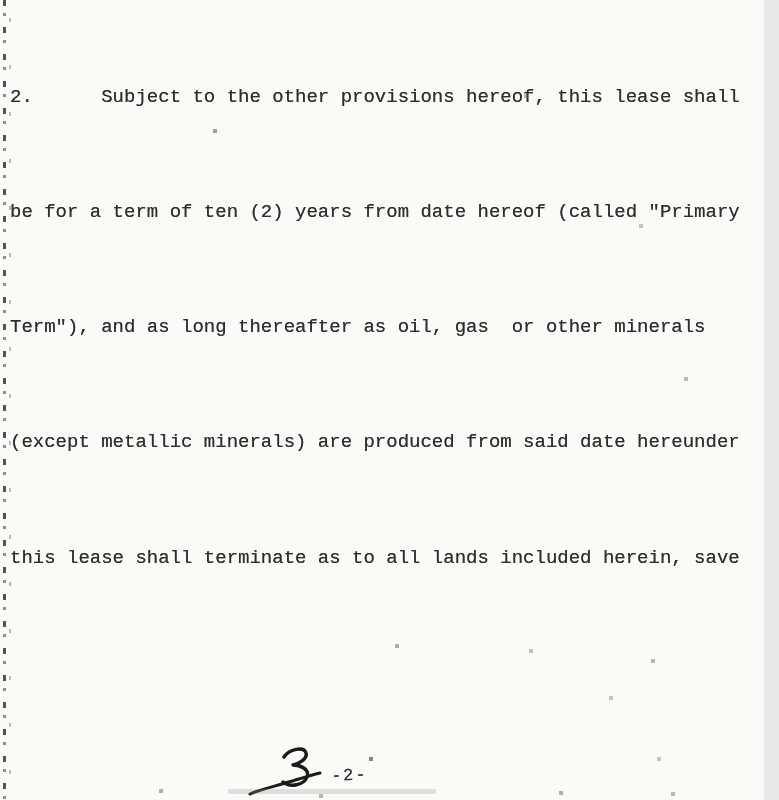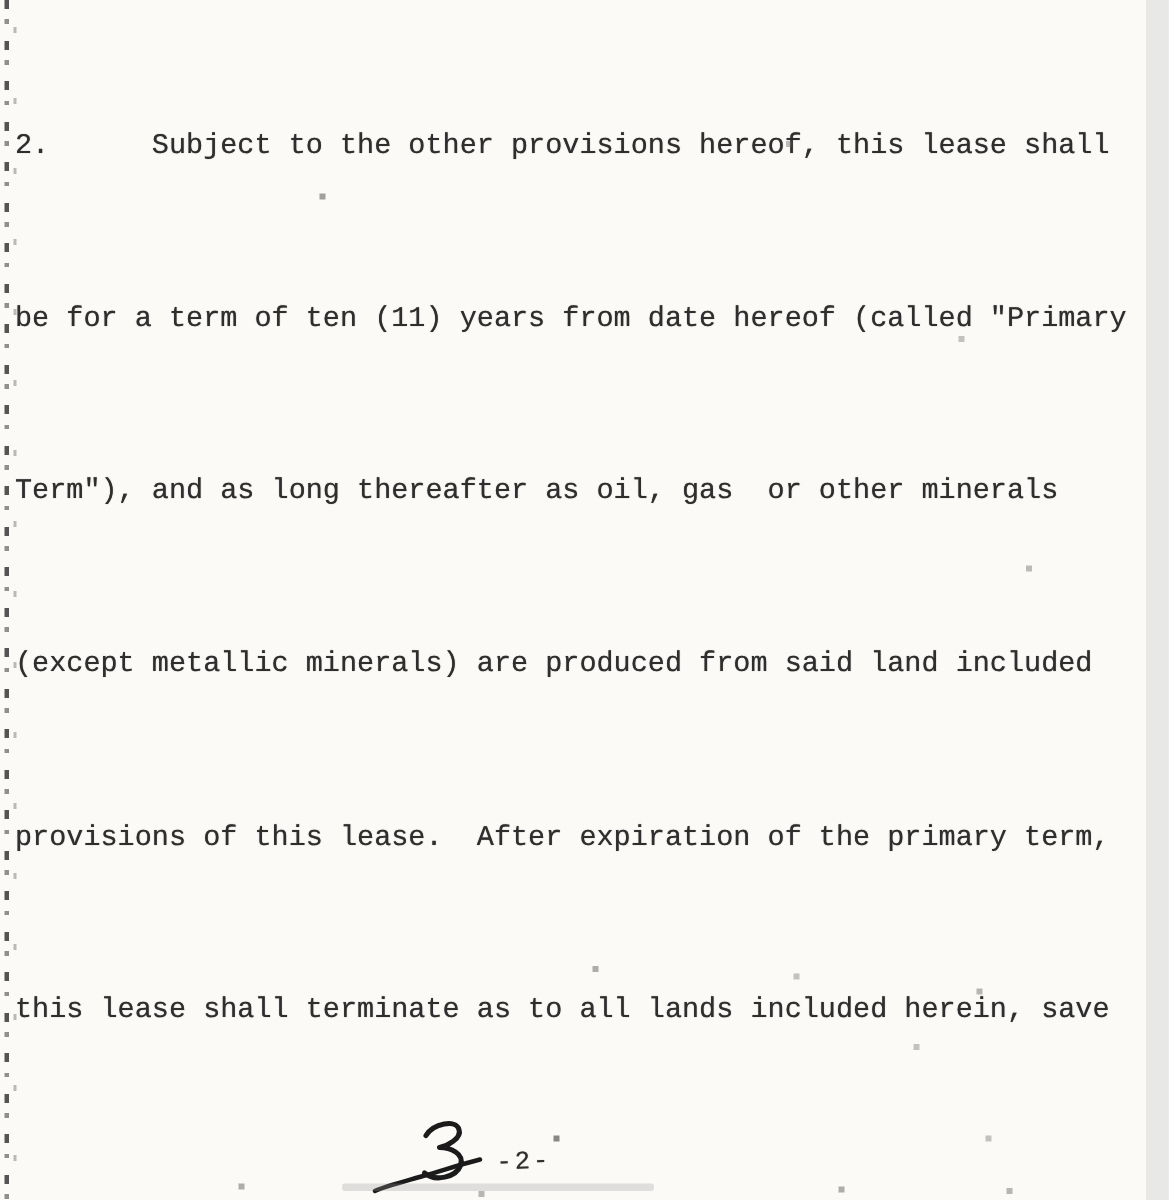--- a/index.html
+++ b/index.html
@@ -126,24 +126,23 @@
 <body>
 
 <div class="paper">
 
   <div class="edge edge-left"></div>
   <div class="edge edge-left2"></div>
   <div class="edge edge-right"></div>
 
   <div class="text">
     <div class="line">2.      Subject to the other provisions hereof, this lease shall</div>
-    <div class="line">be for a term of ten (11) years from date hereof (called "Primary</div>
+    <div class="line">be for a term of ten (2) years from date hereof (called "Primary</div>
     <div class="line">Term"), and as long thereafter as oil, gas  or other minerals</div>
-    <div class="line">(except metallic minerals) are produced from said land included</div>
-    <div class="line">provisions of this lease.  After expiration of the primary term,</div>
+    <div class="line">(except metallic minerals) are produced from said date hereunder</div>
     <div class="line">this lease shall terminate as to all lands included herein, save</div>
     
     
     
     
     
     
     
     
     

